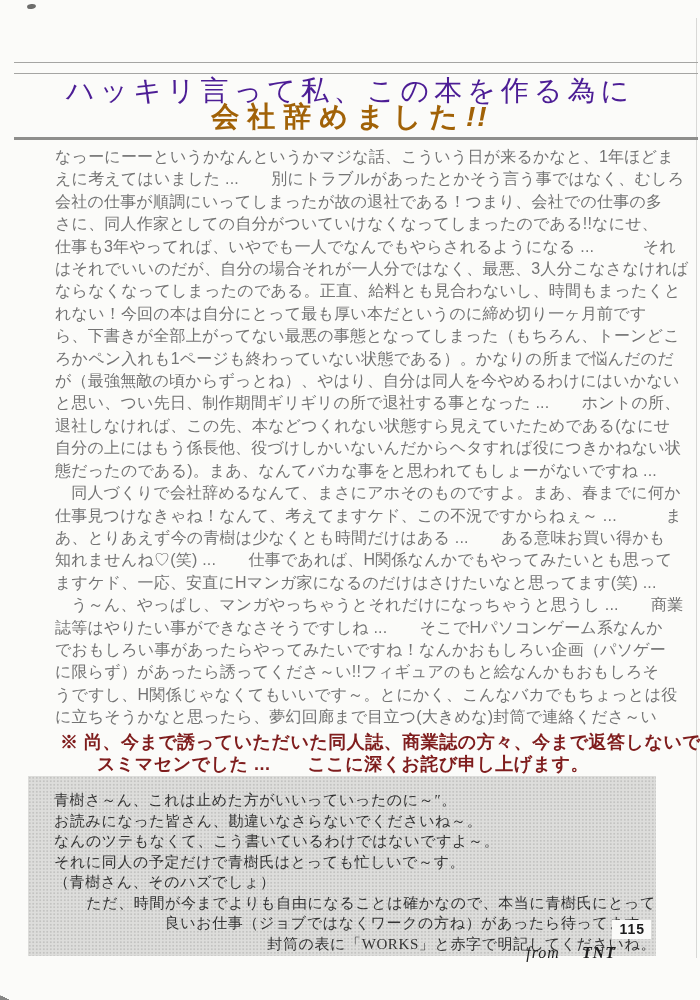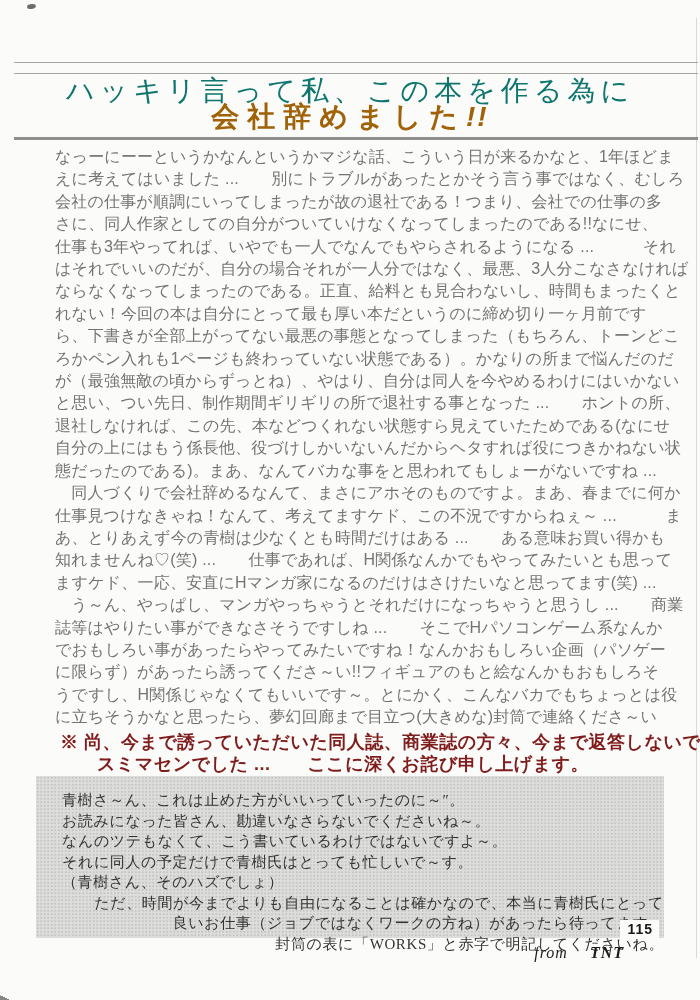--- a/index.html
+++ b/index.html
@@ -35,21 +35,21 @@
     white-space:nowrap;
   }
   .rule{position:absolute;left:14px;right:2px;height:0;border-top:1px solid #a5a5a3;}
   .rule-1{top:62px;}
   .rule-2{top:73px;}
   .rule-thick{top:137px;border-top:3px solid #8e8e8c;}
   .headline-1{
     position:absolute;top:72px;left:0;right:0;
     text-align:center;
     font-size:28px;letter-spacing:5px;
-    font-weight:500;color:#0f766e;
+    font-weight:500;color:#4c1d95;
     white-space:nowrap;
   }
   .headline-2{
     position:absolute;top:98px;left:0;right:0;
     text-align:center;
     font-size:28px;letter-spacing:8px;
     font-weight:bold;color:#a16207;
     white-space:nowrap;
   }
   .headline-2 .bang{font-style:italic;letter-spacing:2px;}
@@ -66,22 +66,22 @@
     position:absolute;top:731px;left:60px;
     font-size:18px;line-height:22px;
     letter-spacing:0.5px;
     white-space:pre;
     color:#7f1d1d;
     font-weight:bold;
   }
 
   
   .footer-box{
-    position:absolute;top:776px;left:36px;
-    width:628px;height:162px;
+    position:absolute;top:776px;left:28px;
+    width:628px;height:180px;
     background-color:#dddddb;
     background-image:radial-gradient(#c3c3c1 0.8px, transparent 1px);
     background-size:3.5px 3.5px;
     box-sizing:border-box;
     padding:14px 0 0 26px;
     font-family:"Liberation Serif", serif;
     color:#333;
   }
   .box-lines{
     font-size:15px;line-height:20.5px;

